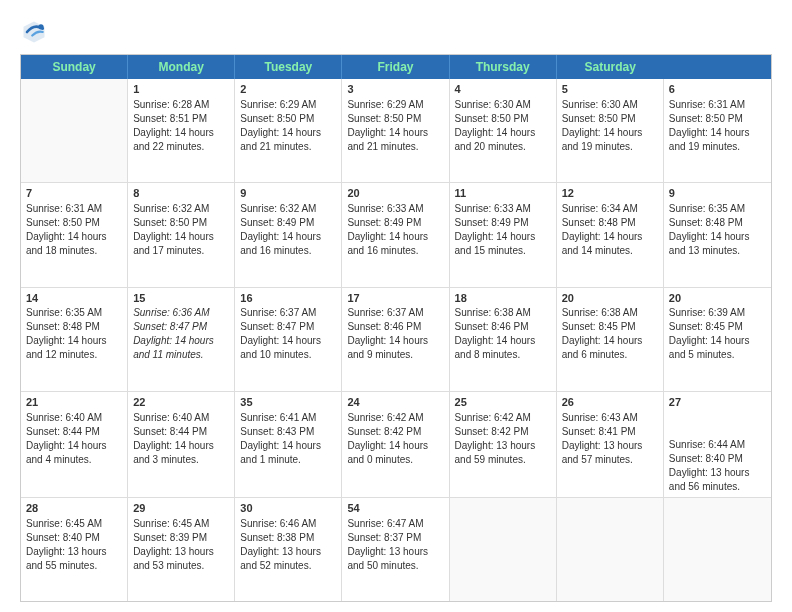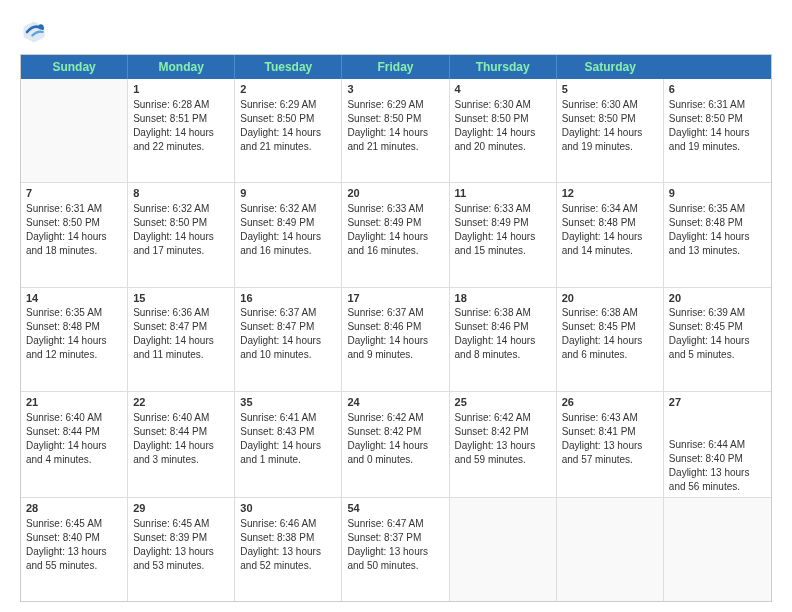--- a/index.html
+++ b/index.html
@@ -244,21 +244,21 @@
         <div class="cal-row">
           <div class="cal-cell">
             <span class="day-num">14</span>
             <div class="cell-text" style="white-space: pre-line;">Sunrise: 6:35 AM
 Sunset: 8:48 PM
 Daylight: 14 hours
 and 12 minutes.</div>
           </div>
           <div class="cal-cell">
             <span class="day-num">15</span>
-            <div class="cell-text" style="white-space: pre-line;">Sunrise: 6:36 AM
+            <div class="cell-text" style="white-space: pre-line; font-style: italic;">Sunrise: 6:36 AM
 Sunset: 8:47 PM
 Daylight: 14 hours
 and 11 minutes.</div>
           </div>
           <div class="cal-cell">
             <span class="day-num">16</span>
             <div class="cell-text" style="white-space: pre-line;">Sunrise: 6:37 AM
 Sunset: 8:47 PM
 Daylight: 14 hours
 and 10 minutes.</div>

